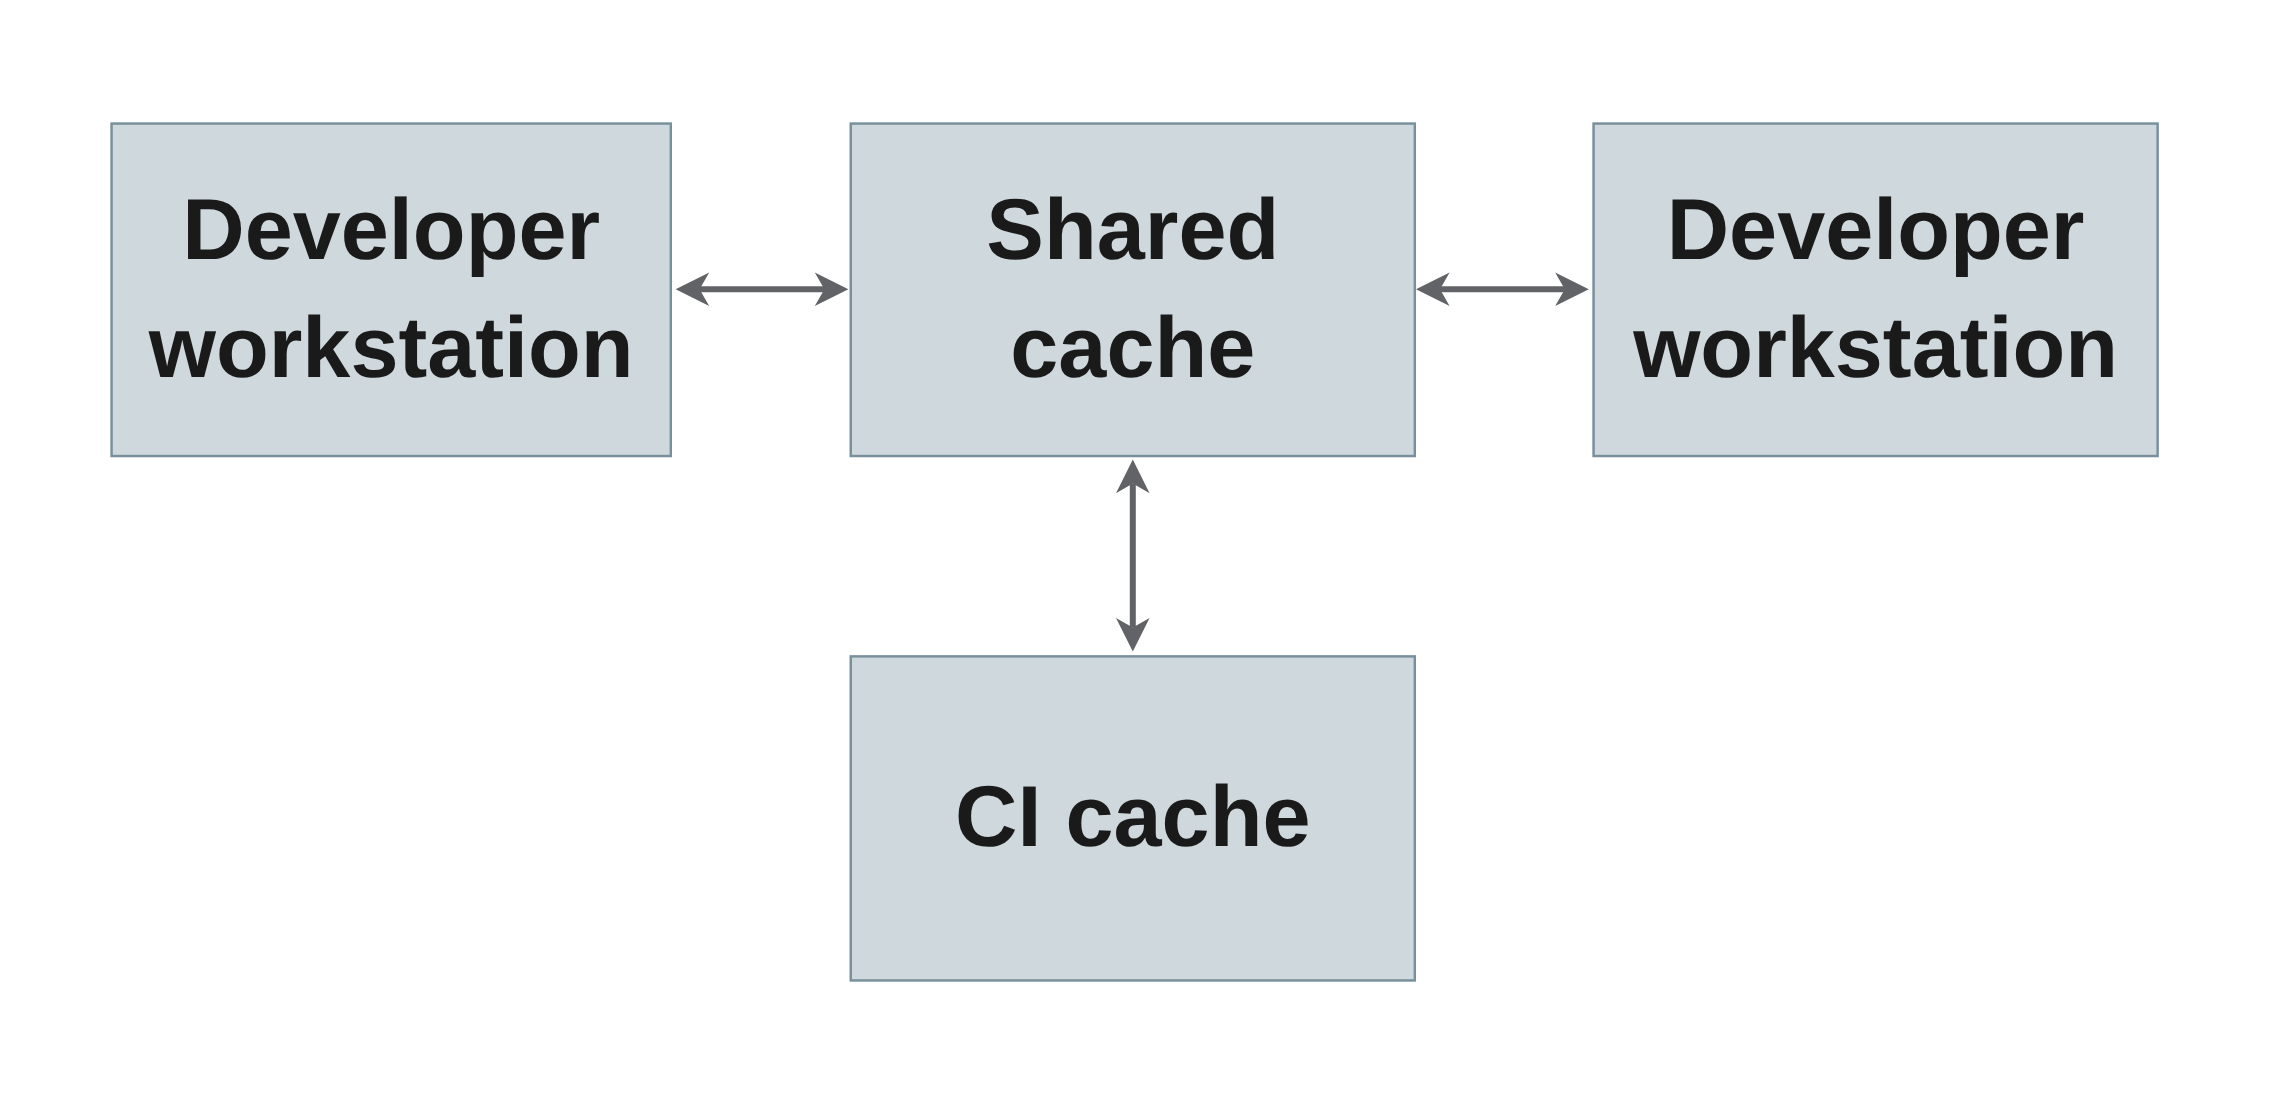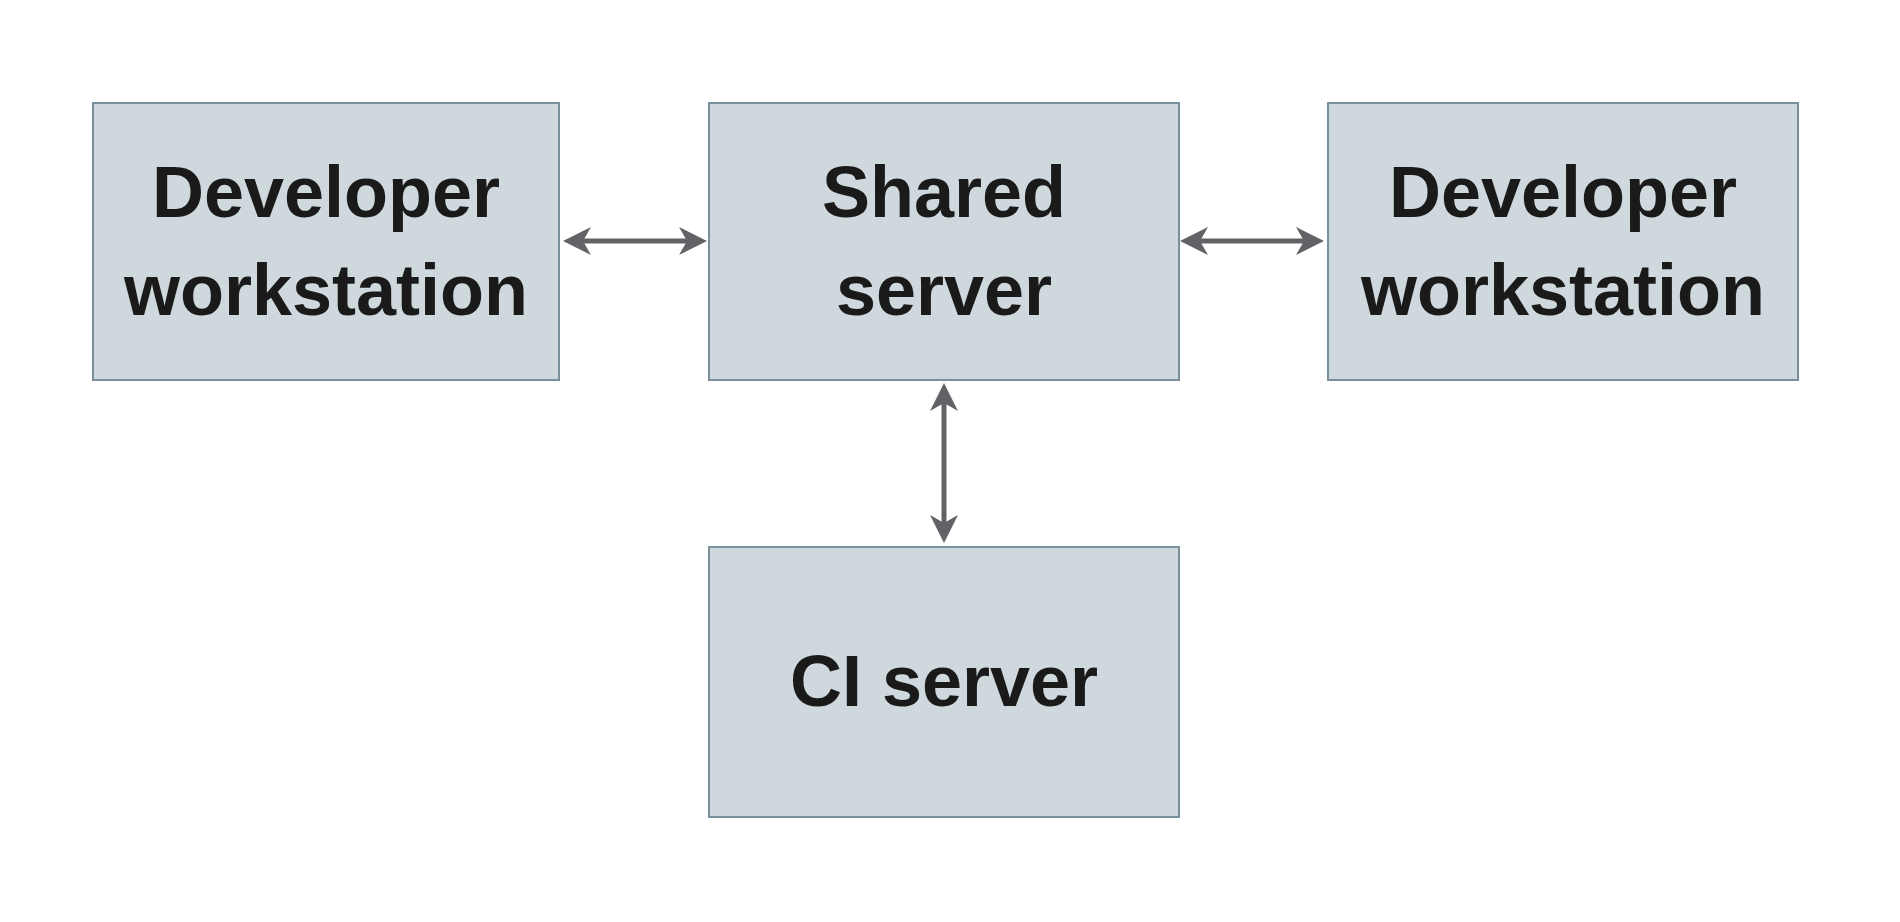--- a/index.html
+++ b/index.html
@@ -57,30 +57,30 @@
 
 <div class="canvas">
 
   <div class="node node-dev-left">
     <span class="node-label">Developer
 workstation</span>
   </div>
 
   <div class="node node-cache">
     <span class="node-label">Shared
-server</span>
+cache</span>
   </div>
 
   <div class="node node-dev-right">
     <span class="node-label">Developer
 workstation</span>
   </div>
 
   <div class="node node-ci">
-    <span class="node-label">CI server</span>
+    <span class="node-label">CI cache</span>
   </div>
 
   <svg class="arrow arrow-h1" width="148" height="40" viewBox="0 0 148 40" aria-hidden="true">
     <line class="shaft" x1="20" y1="20" x2="128" y2="20"></line>
     <polygon class="head" points="2,20 30,6 22,20 30,34"></polygon>
     <polygon class="head" points="146,20 118,6 126,20 118,34"></polygon>
   </svg>
 
   <svg class="arrow arrow-h2" width="148" height="40" viewBox="0 0 148 40" aria-hidden="true">
     <line class="shaft" x1="20" y1="20" x2="128" y2="20"></line>

